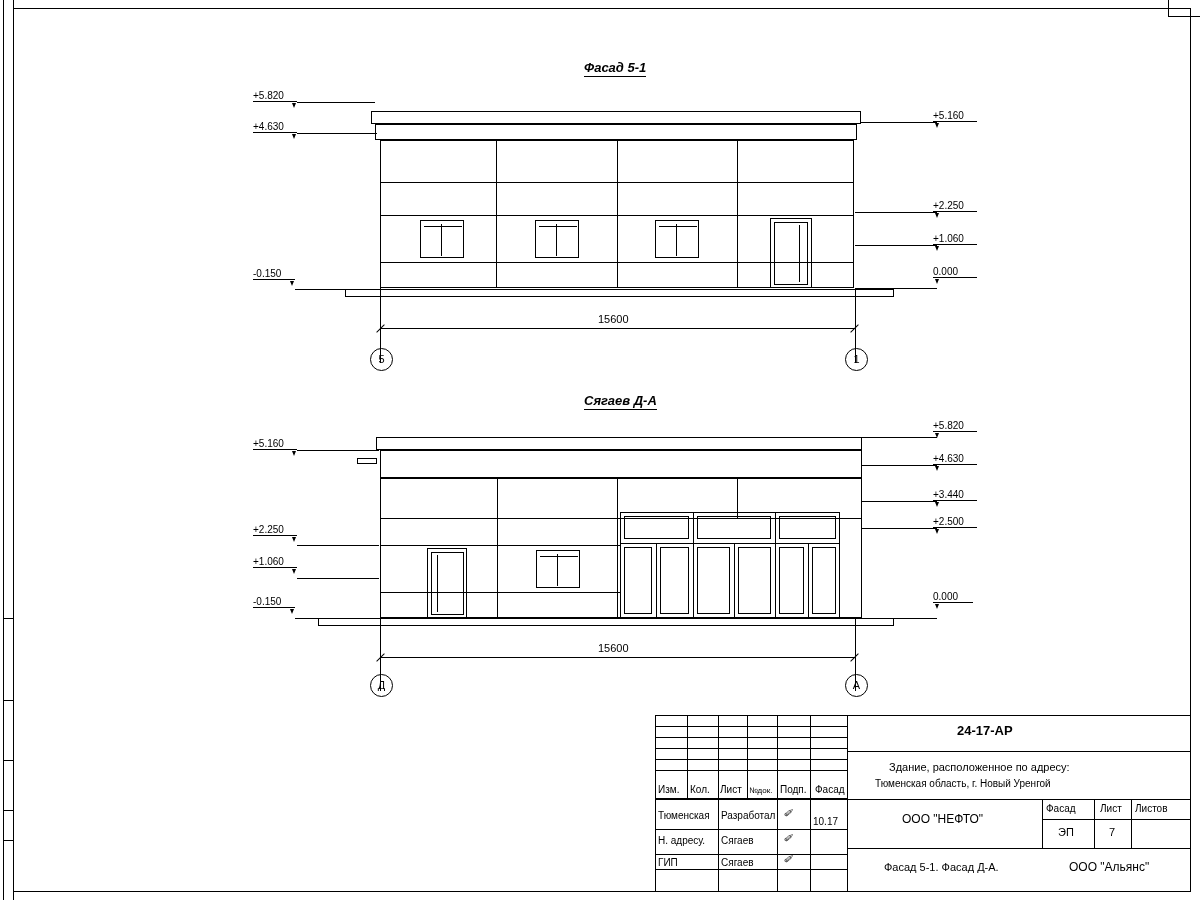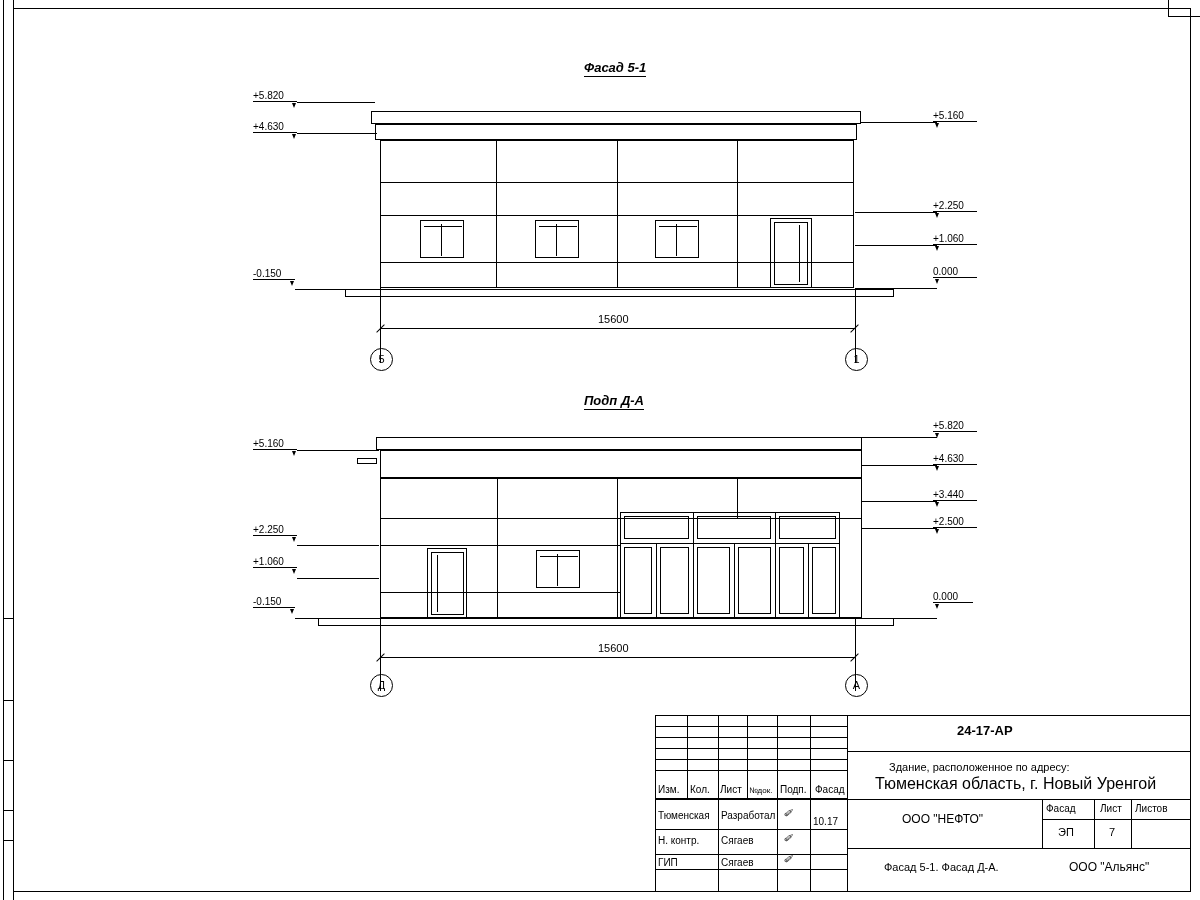--- a/index.html
+++ b/index.html
@@ -223,21 +223,21 @@
   <div class="ln hline" style="left:380px; top:328px; width:475px;"></div>
   <div class="dimtick" style="left:375px; top:328px;"></div>
   <div class="dimtick" style="left:849px; top:328px;"></div>
   <div class="ln vline" style="left:380px; top:288px; height:75px;"></div>
   <div class="ln vline" style="left:855px; top:288px; height:75px;"></div>
   <div class="dim-text" style="left:598px; top:313px;">15600</div>
   <div class="circle" style="left:370px; top:348px;">5</div>
   <div class="circle" style="left:845px; top:348px;">1</div>
 
   <div class="title-lbl" style="left:584px; top:393px;">
-    <span class="ul">Подп Д-А</span>
+    <span class="ul">Сягаев Д-А</span>
   </div>
 
   <div class="rect" style="left:376px; top:437px; width:486px; height:13px;"></div>
   <div class="rect" style="left:380px; top:450px; width:482px; height:28px;"></div>
   <div class="rect" style="left:357px; top:458px; width:20px; height:6px;"></div>
 
   <div class="rect" style="left:380px; top:478px; width:482px; height:140px;"></div>
 
   <div class="ln vline" style="left:497px; top:478px; height:140px;"></div>
   <div class="ln vline" style="left:617px; top:478px; height:140px;"></div>
@@ -395,42 +395,42 @@
     <div class="ln vline" style="left:63px; top:0; height:93px;"></div>
     <div class="ln vline" style="left:122px; top:0; height:93px;"></div>
     <div class="ln vline" style="left:155px; top:0; height:93px;"></div>
     <div class="ln vline" style="left:192px; top:0; height:93px;"></div>
 
     <div class="lbl" style="left:3px; top:11px;">Тюменская</div>
     <div class="lbl" style="left:66px; top:11px;">Разработал</div>
     <div class="sig abs" style="left:128px; top:8px;">✐</div>
     <div class="lbl" style="left:158px; top:17px;">10.17</div>
 
-    <div class="lbl" style="left:3px; top:36px;">Н. контр.</div>
+    <div class="lbl" style="left:3px; top:36px;">Н. адресу.</div>
     <div class="lbl" style="left:66px; top:36px;">Сягаев</div>
     <div class="sig abs" style="left:128px; top:33px;">✐</div>
 
     <div class="lbl" style="left:3px; top:58px;">ГИП</div>
     <div class="lbl" style="left:66px; top:58px;">Сягаев</div>
     <div class="sig abs" style="left:128px; top:54px;">✐</div>
   </div>
 
   <div class="abs" style="left:847px; top:715px; width:344px; height:195px;">
     <div class="ln hline" style="left:0; top:36px; width:344px;"></div>
     <div class="ln hline" style="left:0; top:84px; width:344px;"></div>
     <div class="ln hline" style="left:0; top:133px; width:344px;"></div>
     <div class="ln vline" style="left:0; top:0; height:177px;"></div>
     <div class="ln vline" style="left:195px; top:84px; height:49px;"></div>
     <div class="ln vline" style="left:247px; top:84px; height:49px;"></div>
     <div class="ln vline" style="left:284px; top:84px; height:49px;"></div>
     <div class="ln hline" style="left:195px; top:104px; width:149px;"></div>
 
     <div class="lbl" style="left:110px; top:10px; font-size:13px; font-weight:bold;">24-17-АР</div>
     <div class="lbl" style="left:42px; top:47px; font-size:11px;">Здание, расположенное по адресу:</div>
-    <div class="lbl" style="left:28px; top:63px; font-size:16px;">Тюменская область, г. Новый Уренгой</div>
+    <div class="lbl" style="left:28px; top:63px; font-size:10px;">Тюменская область, г. Новый Уренгой</div>
 
     <div class="lbl" style="left:55px; top:99px; font-size:12px;">ООО "НЕФТО"</div>
     <div class="lbl" style="left:37px; top:147px; font-size:11px;">Фасад 5-1. Фасад Д-А.</div>
 
     <div class="lbl" style="left:199px; top:88px; font-size:10px;">Фасад</div>
     <div class="lbl" style="left:253px; top:88px; font-size:10px;">Лист</div>
     <div class="lbl" style="left:288px; top:88px; font-size:10px;">Листов</div>
 
     <div class="lbl" style="left:211px; top:112px; font-size:11px;">ЭП</div>
     <div class="lbl" style="left:262px; top:112px; font-size:11px;">7</div>

